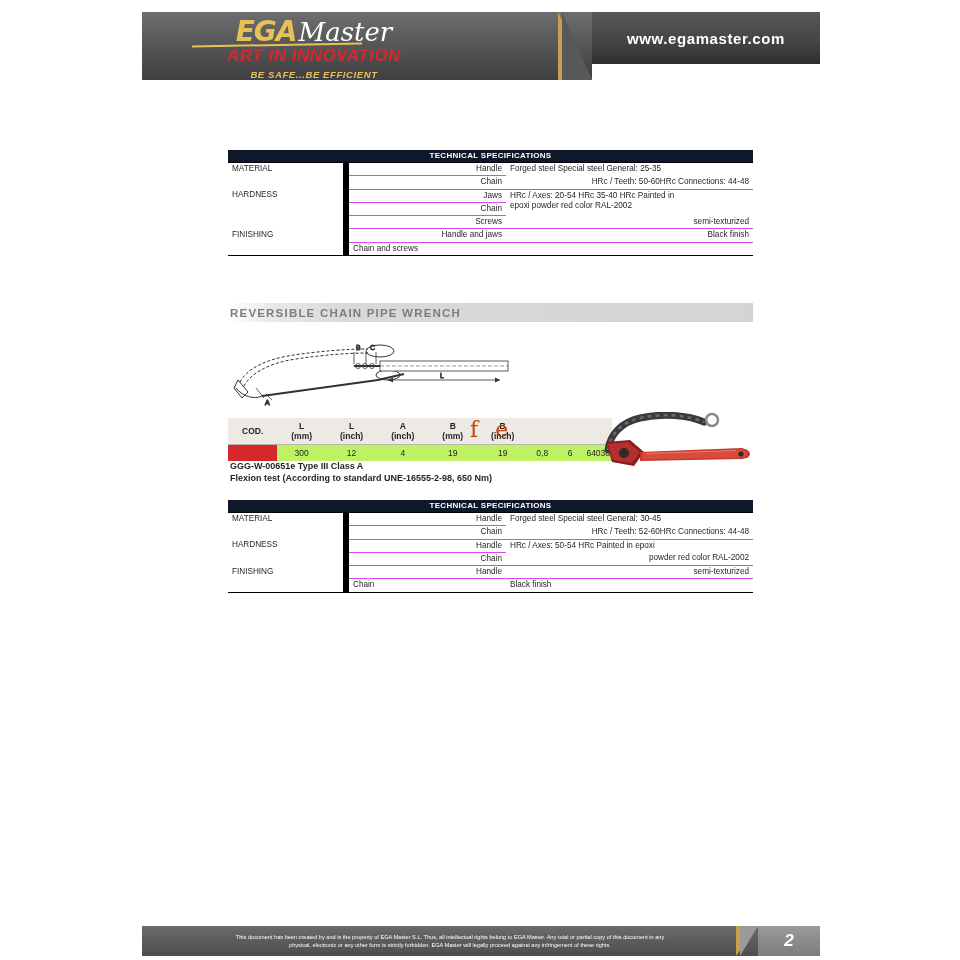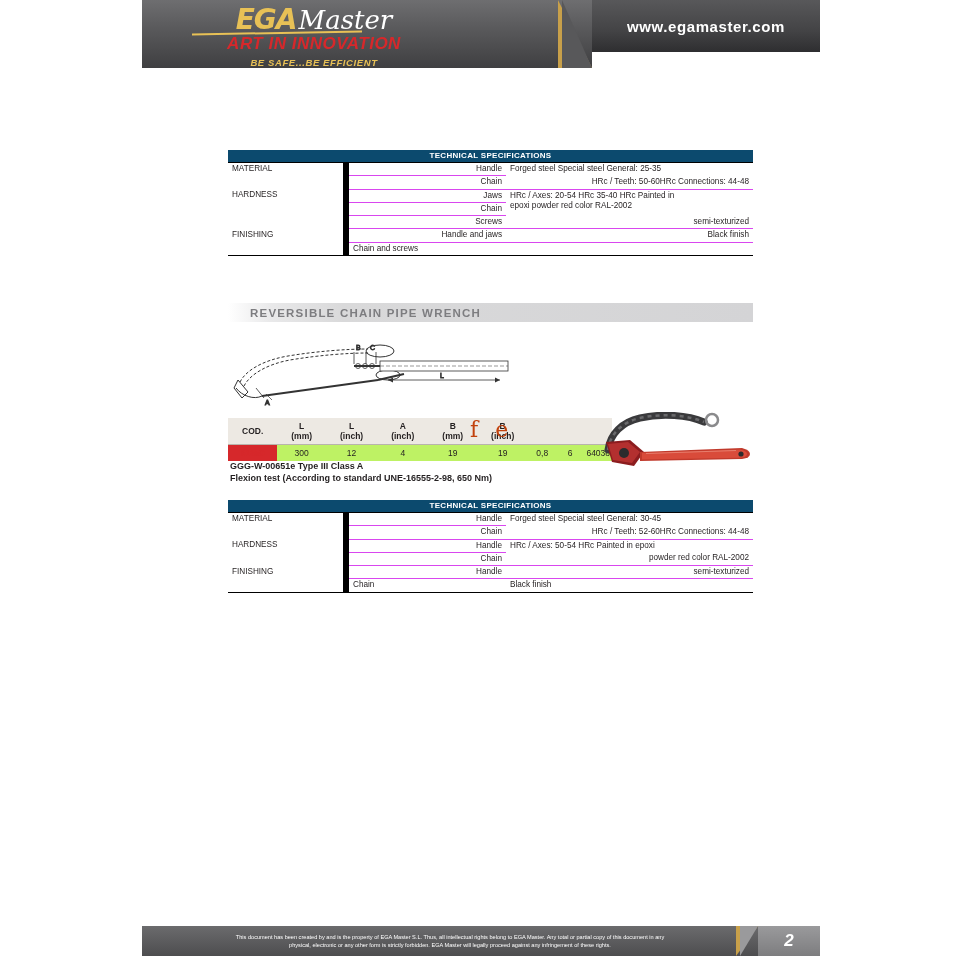--- a/index.html
+++ b/index.html
@@ -10,21 +10,21 @@
     background: #ffffff;
     font-family: "Liberation Sans", sans-serif;
     color: #231f20;
     position: relative;
     overflow: hidden;
   }
 
   
   .header {
     position: absolute;
-    left: 142px; top: 0;
+    left: 142px; top: 12px;
     width: 678px; height: 68px;
     display: flex;
   }
   .header-left {
     width: 450px; height: 68px;
     background: linear-gradient(180deg, #6e6e70 0%, #58585a 45%, #3f3f41 100%);
     position: relative;
   }
   .header-right {
     flex: 1; height: 52px;
@@ -105,21 +105,21 @@
   }
 
   
   .spec-table {
     position: absolute;
     width: 525px;
     font-size: 8.2px;
     border-collapse: collapse;
   }
   .spec-title {
-    background: #0c4a6e;
+    background: #0f172a;
     color: #ffffff;
     font-weight: bold;
     font-size: 8px;
     text-align: center;
     letter-spacing: 0.3px;
     padding: 2px 0;
   }
   .spec-table td {
     padding: 1px 4px;
     vertical-align: top;
@@ -135,21 +135,21 @@
   
   .section-banner {
     position: absolute;
     left: 228px; top: 303px;
     width: 525px; height: 19px;
     background: linear-gradient(90deg, #ffffff 0%, #e9e9ea 8%, #d9d9da 22%, #d4d4d6 100%);
     display: flex;
     align-items: center;
   }
   .section-banner .title {
-    margin-left: 22px;
+    margin-left: 2px;
     font-size: 11.5px;
     font-weight: bold;
     color: #7d7d80;
     letter-spacing: 1.2px;
   }
 
   
   .drawing {
     position: absolute;
     left: 228px; top: 330px;

